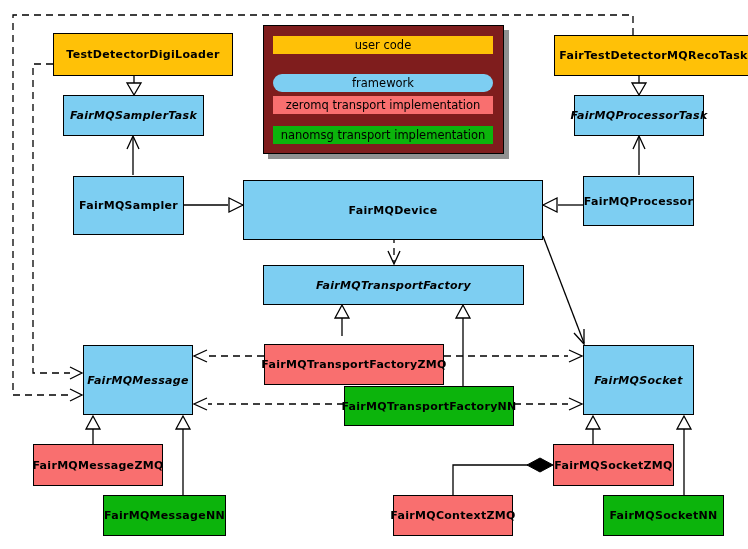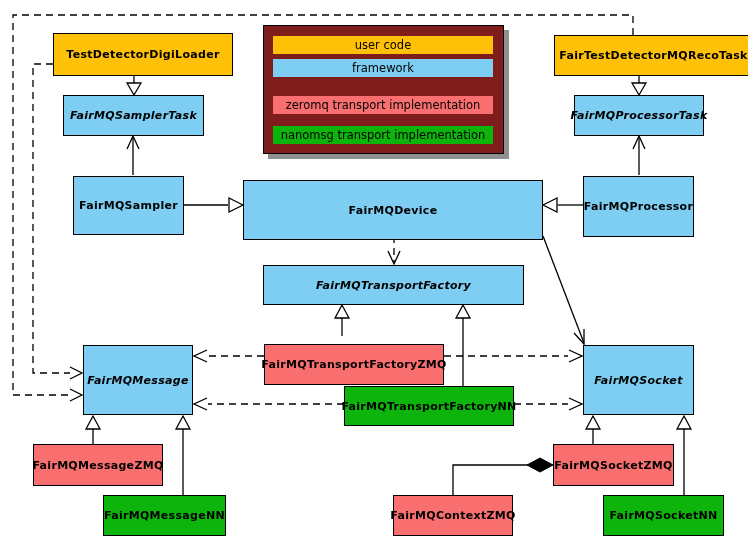--- a/index.html
+++ b/index.html
@@ -139,21 +139,21 @@
   </div>
   <div class="node c-fw abstract" style="left:574px;top:95px;width:130px;height:41px;">
     <span>FairMQProcessorTask</span>
   </div>
   <div class="node c-fw" style="left:73px;top:176px;width:111px;height:59px;">
     <span>FairMQSampler</span>
   </div>
   <div class="node c-fw" style="left:243px;top:180px;width:300px;height:60px;">
     <span>FairMQDevice</span>
   </div>
-  <div class="node c-fw" style="left:583px;top:176px;width:111px;height:61px;">
+  <div class="node c-fw" style="left:583px;top:176px;width:111px;height:50px;">
     <span>FairMQProcessor</span>
   </div>
   <div class="node c-fw abstract" style="left:263px;top:265px;width:261px;height:40px;">
     <span>FairMQTransportFactory</span>
   </div>
   <div class="node c-zmq" style="left:264px;top:344px;width:180px;height:41px;">
     <span>FairMQTransportFactoryZMQ</span>
   </div>
   <div class="node c-nn" style="left:344px;top:386px;width:170px;height:40px;">
     <span>FairMQTransportFactoryNN</span>
@@ -175,18 +175,18 @@
   </div>
   <div class="node c-zmq" style="left:393px;top:495px;width:120px;height:41px;">
     <span>FairMQContextZMQ</span>
   </div>
   <div class="node c-nn" style="left:603px;top:495px;width:121px;height:41px;">
     <span>FairMQSocketNN</span>
   </div>
 
   <div class="legend">
     <div class="lbar c-user" style="top:10px;">user code</div>
-    <div class="lbar c-fw" style="top:33px;">framework</div>
+    <div class="lbar c-fw" style="top:48px;border-radius:9px;">framework</div>
     <div class="lbar c-zmq" style="top:70px;">zeromq transport implementation</div>
     <div class="lbar c-nn" style="top:100px;">nanomsg transport implementation</div>
   </div>
 
 </div>
 
 </body></html>

